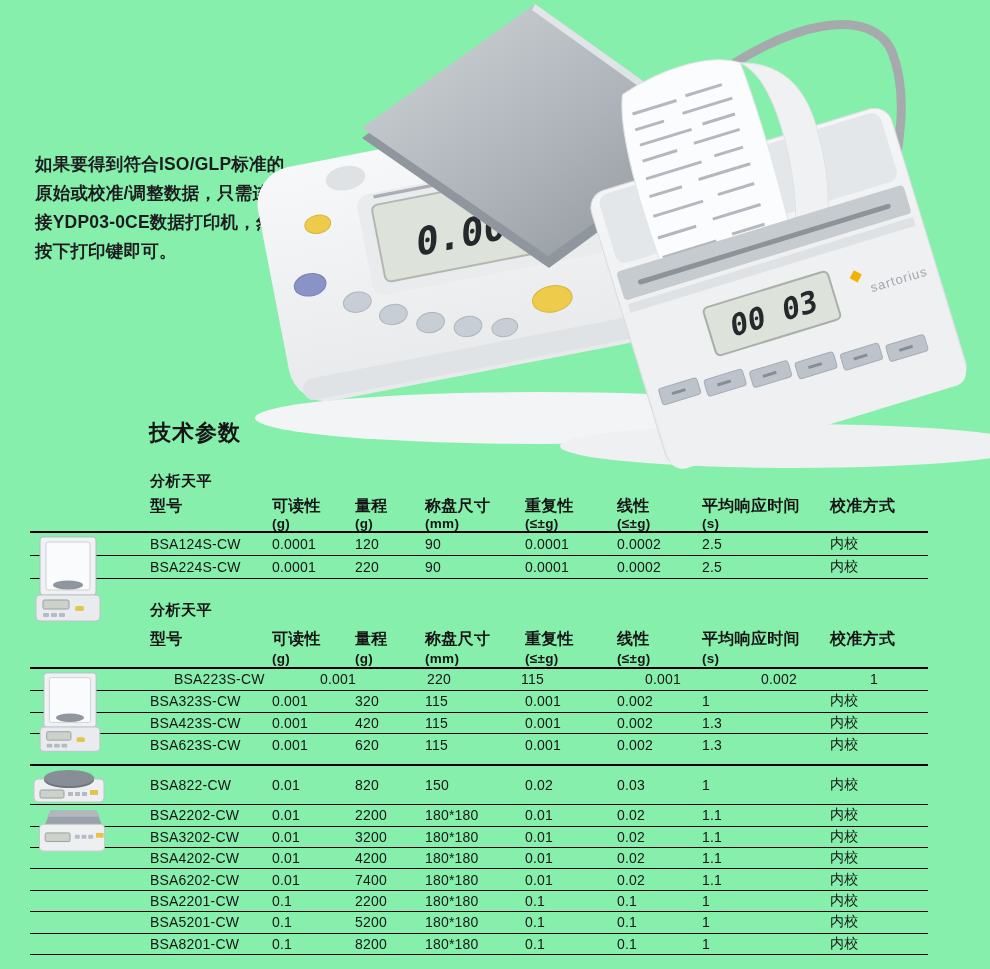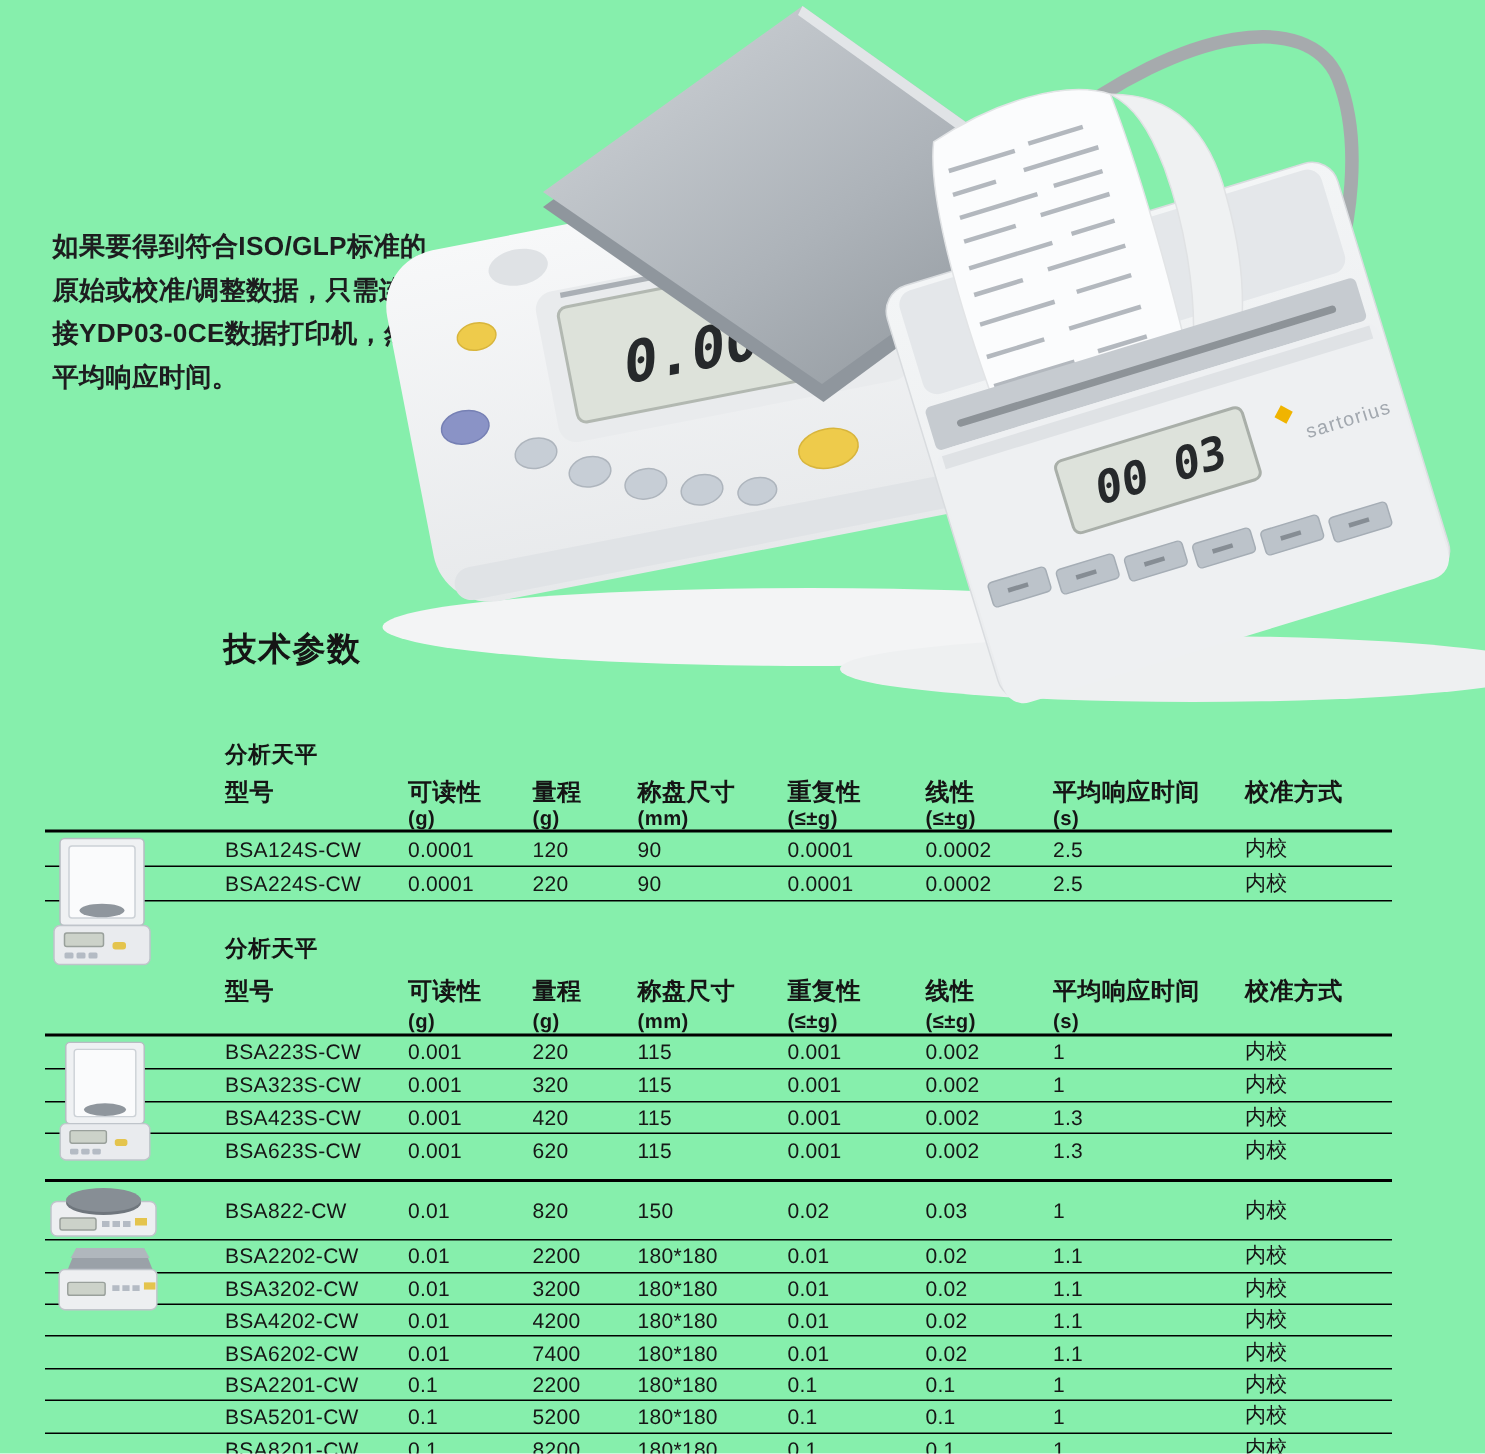--- a/index.html
+++ b/index.html
@@ -14,21 +14,21 @@
   
   .photo{position:absolute;left:250px;top:0;width:740px;height:470px;}
 
   
   .section-title{position:absolute;left:149px;top:418px;margin:0;
                  font-size:22px;font-weight:700;color:#151515;letter-spacing:1px;}
 
   
   .tables{position:absolute;left:30px;top:470px;width:898px;}
   .grid{display:grid;grid-template-columns:120px 122px 83px 70px 100px 92px 85px 128px 98px;}
-  .tbl-title{margin:24px 0 0 120px;height:20px;font-size:15px;font-weight:700;color:#151515;letter-spacing:.5px;}
+  .tbl-title{margin:2px 0 0 120px;height:20px;font-size:15px;font-weight:700;color:#151515;letter-spacing:.5px;}
   .tbl2 .tbl-title{margin-top:22px;}
   .hdr-labels{margin-top:4px;height:20px;font-size:16px;font-weight:700;color:#151515;}
   .tbl2 .hdr-labels{margin-top:8px;height:22px;}
   .hdr-subs{height:15px;font-size:13.5px;font-weight:700;color:#151515;border-bottom:2px solid #000;}
   .tbl2 .hdr-subs{height:16px;}
   .hcell,.hsub{display:flex;align-items:flex-start;letter-spacing:.3px;}
   .group{position:relative;}
   .group.gtop{border-top:2px solid #000;}
   .row{border-bottom:1.5px solid #000;}
   .group:not(.glast) .row:last-child{border-bottom:none;}
@@ -39,21 +39,21 @@
 </style>
 </head>
 <body>
 
 <div class="page">
 
   <div class="intro">
       <div class="intro-line">如果要得到符合ISO/GLP标准的</div>
       <div class="intro-line">原始或校准/调整数据，只需连</div>
       <div class="intro-line">接YDP03-0CE数据打印机，然后</div>
-      <div class="intro-line">平均响应时间。</div>
+      <div class="intro-line">按下打印键即可。</div>
     </div>
 
   <svg class="photo" viewBox="0 0 740 470">
     <defs>
       <linearGradient id="panGrad" x1="0" y1="0" x2="1" y2="1">
         <stop offset="0" stop-color="#d2d6da"></stop>
           <stop offset="0.55" stop-color="#adb3b9"></stop>
           <stop offset="1" stop-color="#8b9298"></stop>
       </linearGradient>
       <linearGradient id="bodyGrad" x1="0" y1="0" x2="0" y2="1">
@@ -261,21 +261,21 @@
               <ellipse cx="35" cy="49" rx="15" ry="4.5" fill="#8f969d"></ellipse>
               <rect x="3" y="59" width="64" height="26" rx="4" fill="#e9ebee" stroke="#bfc4ca"></rect>
               <rect x="10" y="64" width="26" height="9" rx="1.5" fill="#ccd2c9" stroke="#99a09b"></rect>
               <g fill="#b4bbc4">
                 <rect x="10" y="77" width="6" height="4" rx="1"></rect>
                 <rect x="18" y="77" width="6" height="4" rx="1"></rect>
                 <rect x="26" y="77" width="6" height="4" rx="1"></rect>
               </g>
               <rect x="42" y="70" width="9" height="5" rx="2" fill="#e4c44d"></rect>
             </svg></div>
-          <div class="grid row" style="height: 20.8px;">
+          <div class="grid row" style="height: 20.8px; gap: 24px;">
             <div></div>
             <div class="cell">BSA223S-CW</div>
             <div class="cell">0.001</div>
             <div class="cell">220</div>
             <div class="cell">115</div>
             <div class="cell">0.001</div>
             <div class="cell">0.002</div>
             <div class="cell">1</div>
             <div class="cell">内校</div>
           </div>

